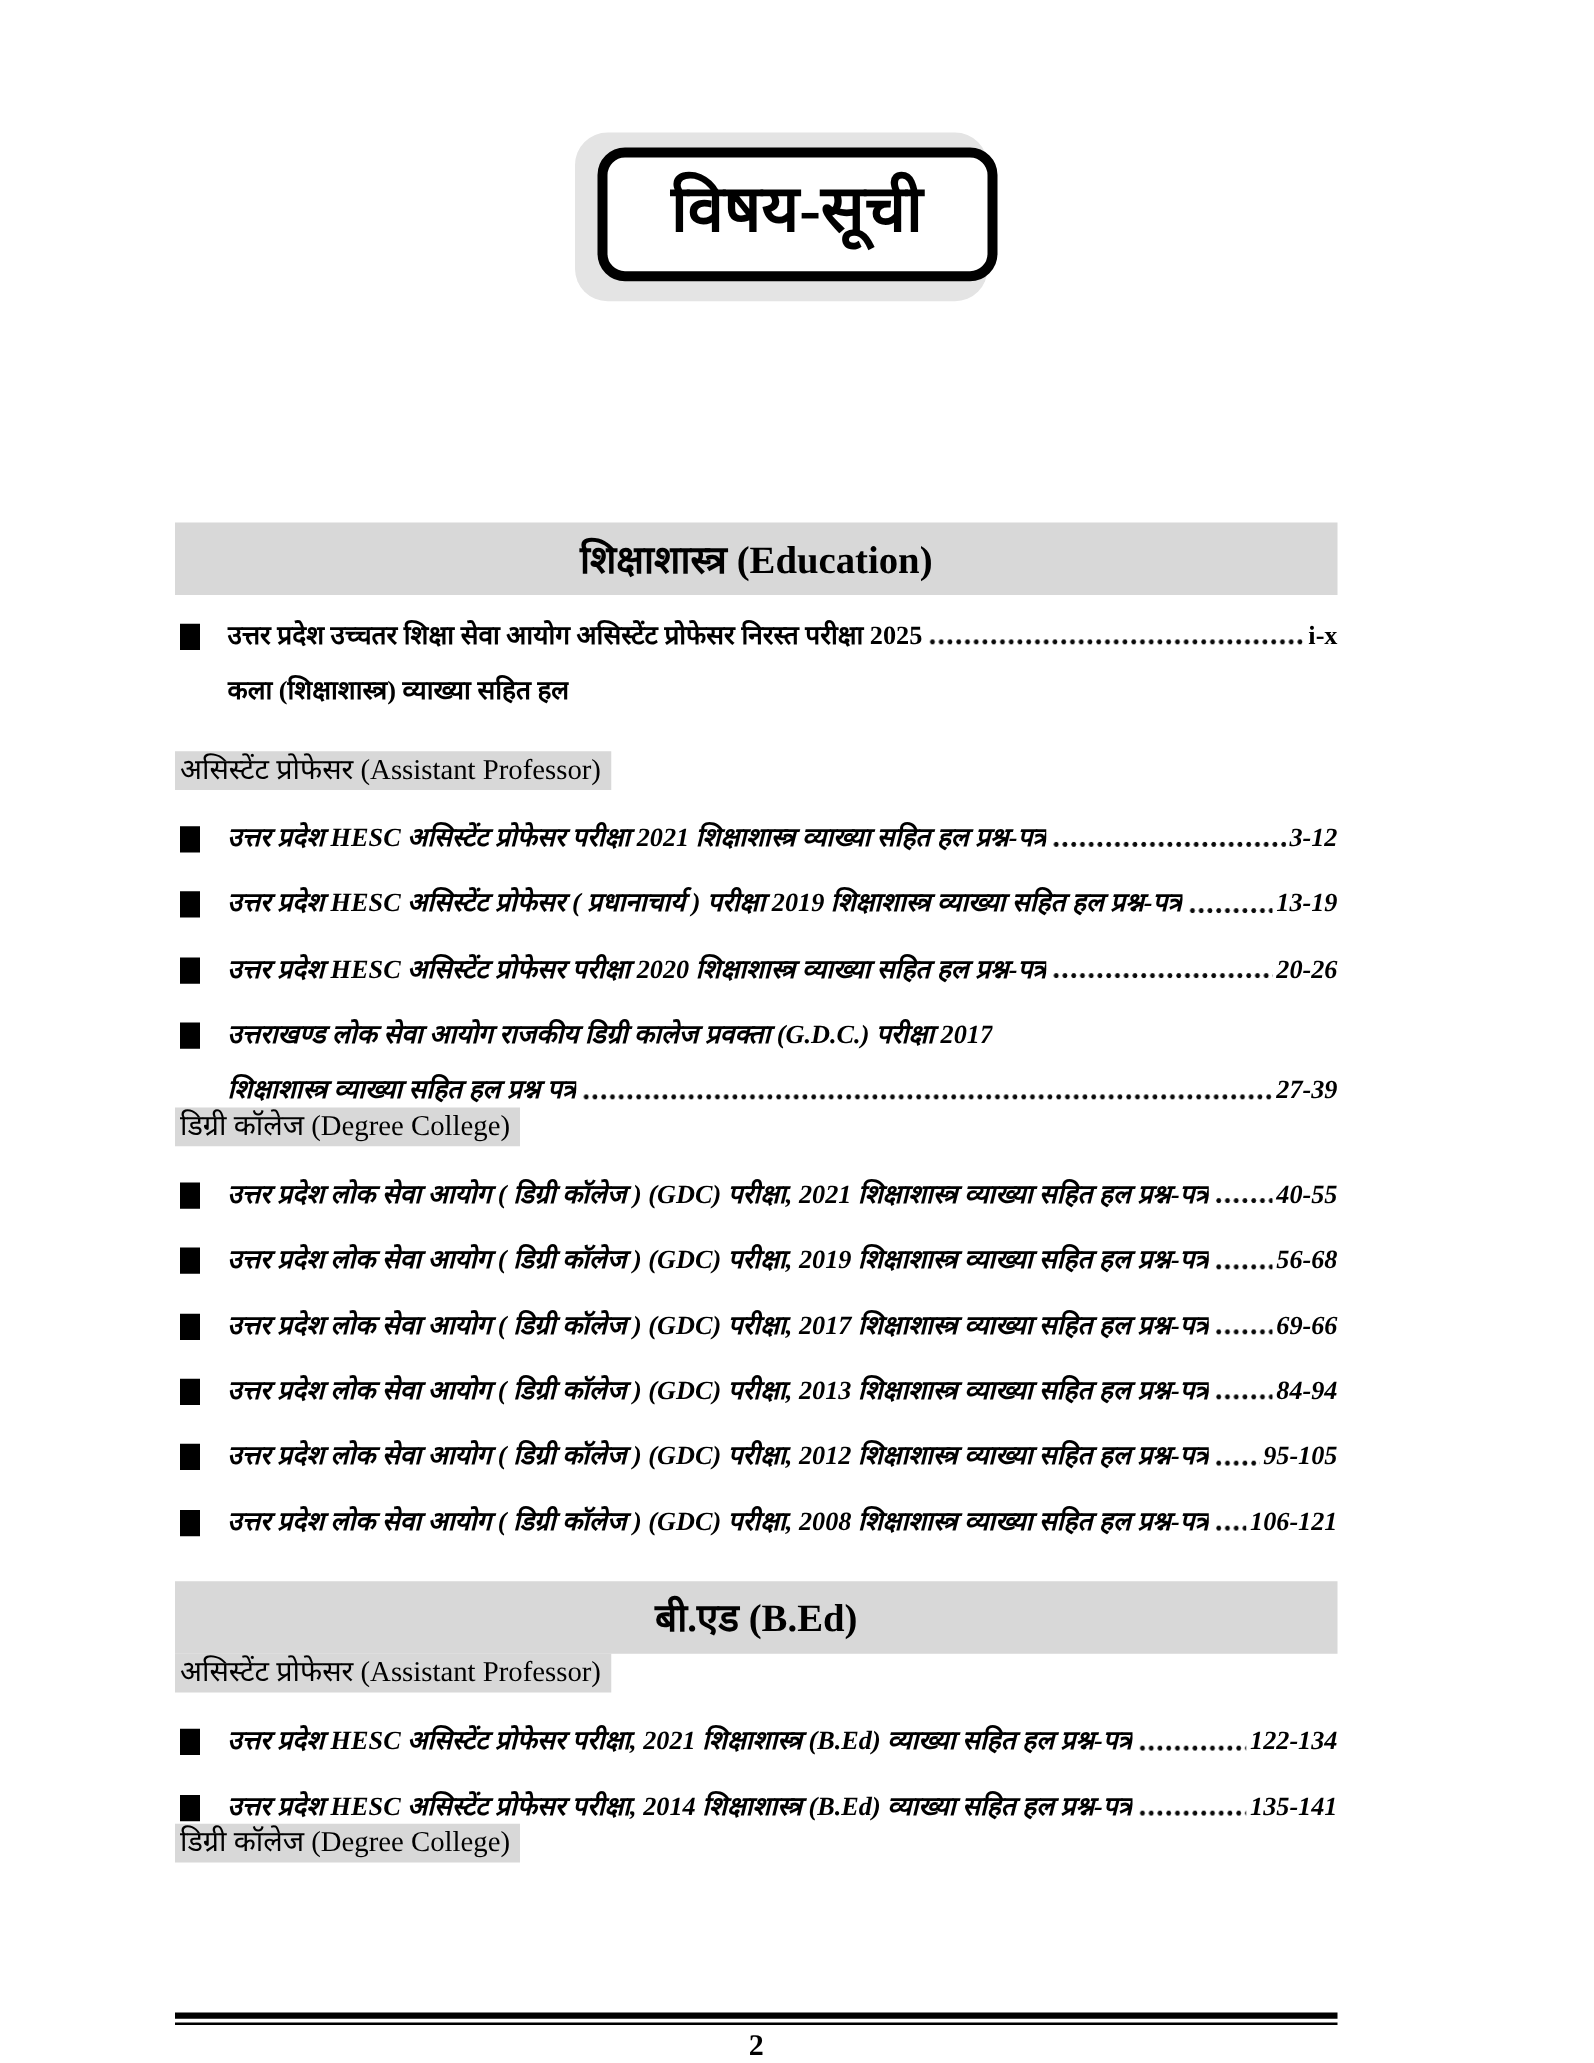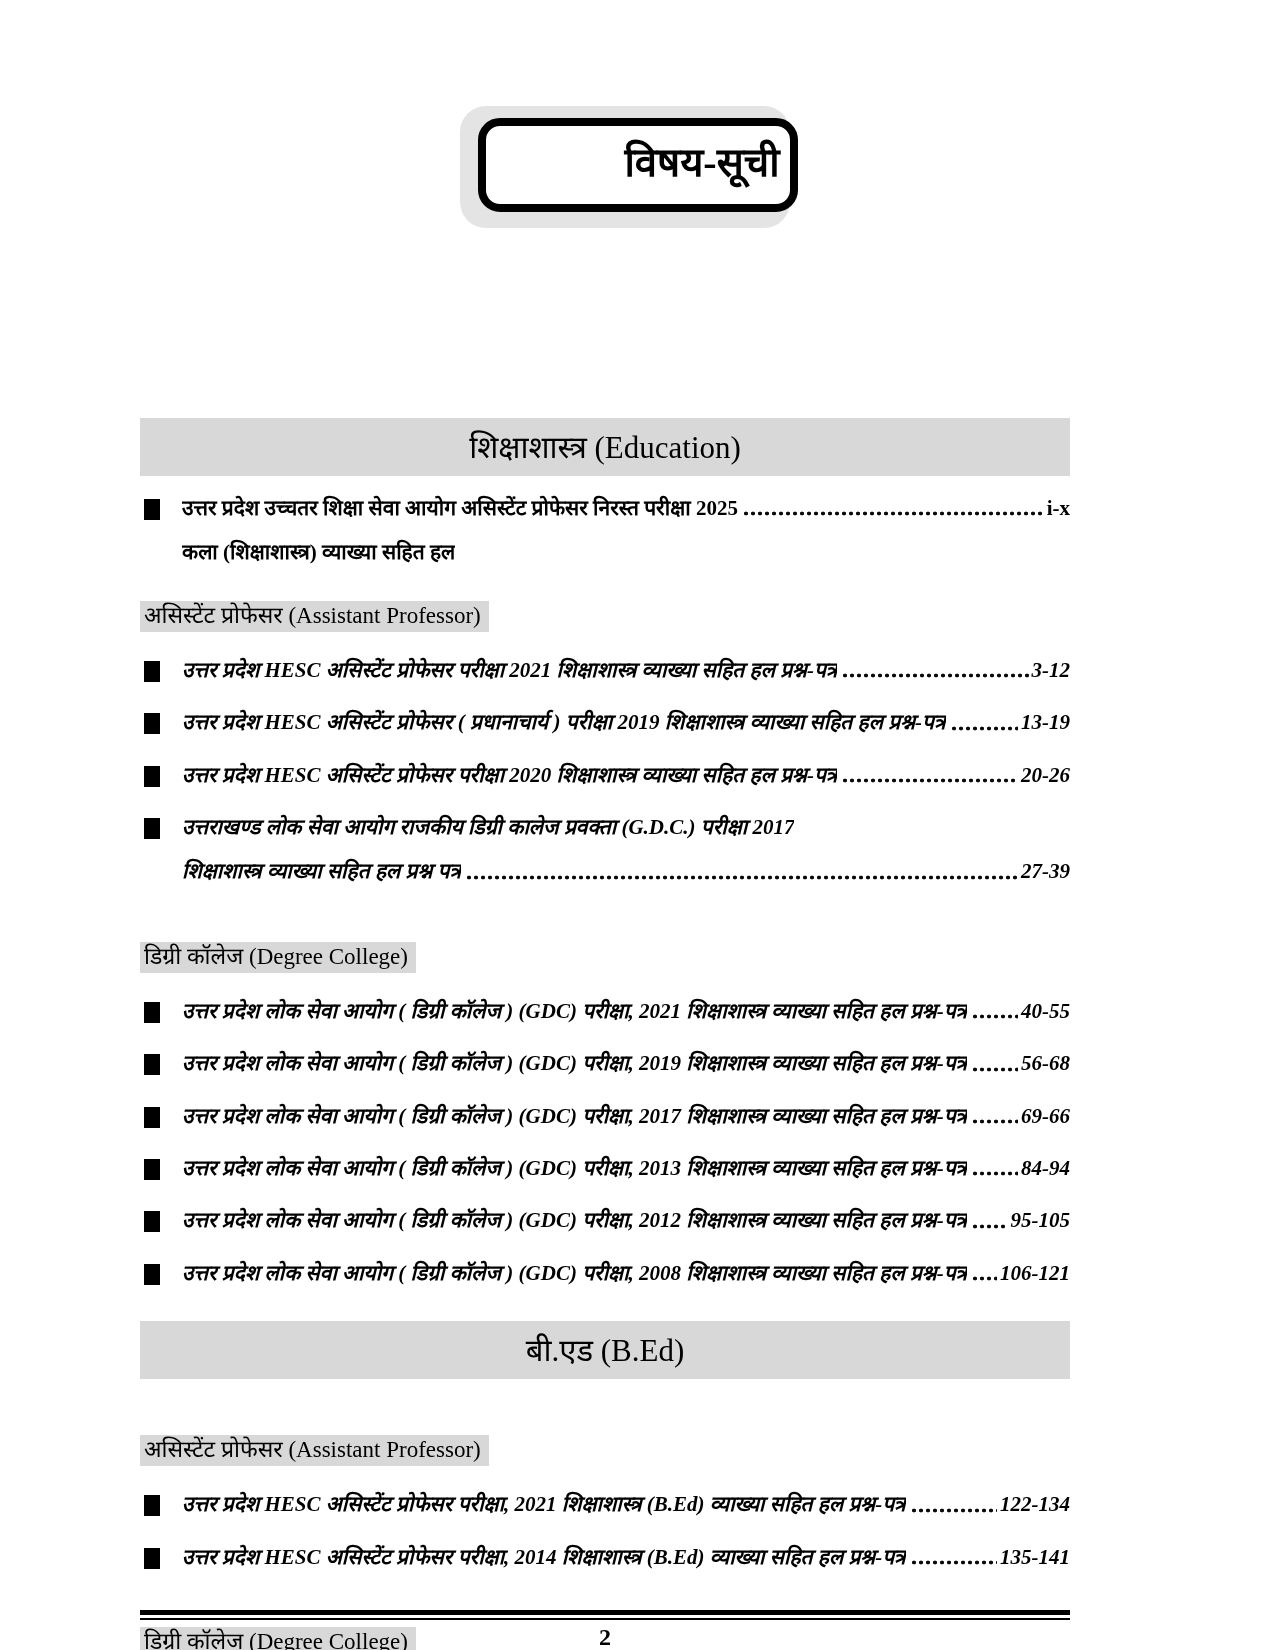--- a/index.html
+++ b/index.html
@@ -17,31 +17,31 @@
   .title-wrap { position: relative; width: 320px; margin: 118px auto 0 auto; }
   .title-shadow {
     position: absolute; left: -18px; top: -12px; right: 8px; bottom: -16px;
     background: #e4e4e4; border-radius: 26px;
   }
   .title-box {
     position: relative; background: #ffffff;
     border: 8px solid #000; border-radius: 22px;
     text-align: center; padding: 16px 10px 20px 10px;
   }
-  .title-text { font-size: 40px; font-weight: bold; line-height: 1.05; text-align: right; }
+  .title-text { font-size: 52px; font-weight: bold; line-height: 1.05; }
 
   
   .content { position: absolute; left: 140px; top: 300px; width: 930px; }
 
   
   .band {
     background: #d8d8d8; text-align: center;
     padding: 7px 0 9px 0; font-weight: bold;
   }
-  .band .band-label { font-size: 31px; font-weight: normal; }
+  .band .band-label { font-size: 31px; font-weight: bold; }
 
   
   .subheader { line-height: 1.1; }
   .subheader .hl {
     display: inline-block; background: #d8d8d8;
     font-size: 23px; font-weight: normal; padding: 2px 8px 4px 4px;
   }
 
   
   .entry { display: flex; align-items: flex-start; }
@@ -61,21 +61,21 @@
     background-image: radial-gradient(circle at 3px 3.5px, #0a0a0a 1.7px, transparent 2.2px);
     background-size: 7px 7px; background-repeat: repeat-x;
   }
   .pages { font-size: 21px; font-weight: bold; white-space: nowrap; flex: none; }
   .cont-line { margin-top: 16px; }
 
   
   .mt-s  { margin-top: 18px; }
   .mt-m  { margin-top: 24px; font-style: italic; }
   .mt-l  { margin-top: 34px; }
-  .mt-xl { margin-top: 56px; }
+  .mt-xl { }
 
   
   .footer { position: absolute; left: 140px; width: 930px; top: 1492px; }
   .footer-rule { border-top: 5px solid #000; }
   .footer-rule::after { content: ""; display: block; margin-top: 3px; border-top: 2px solid #000; }
   .footer-pageno { text-align: center; font-size: 24px; font-weight: bold; margin-top: 4px; }
 </style>
 </head>
 <body>
 

